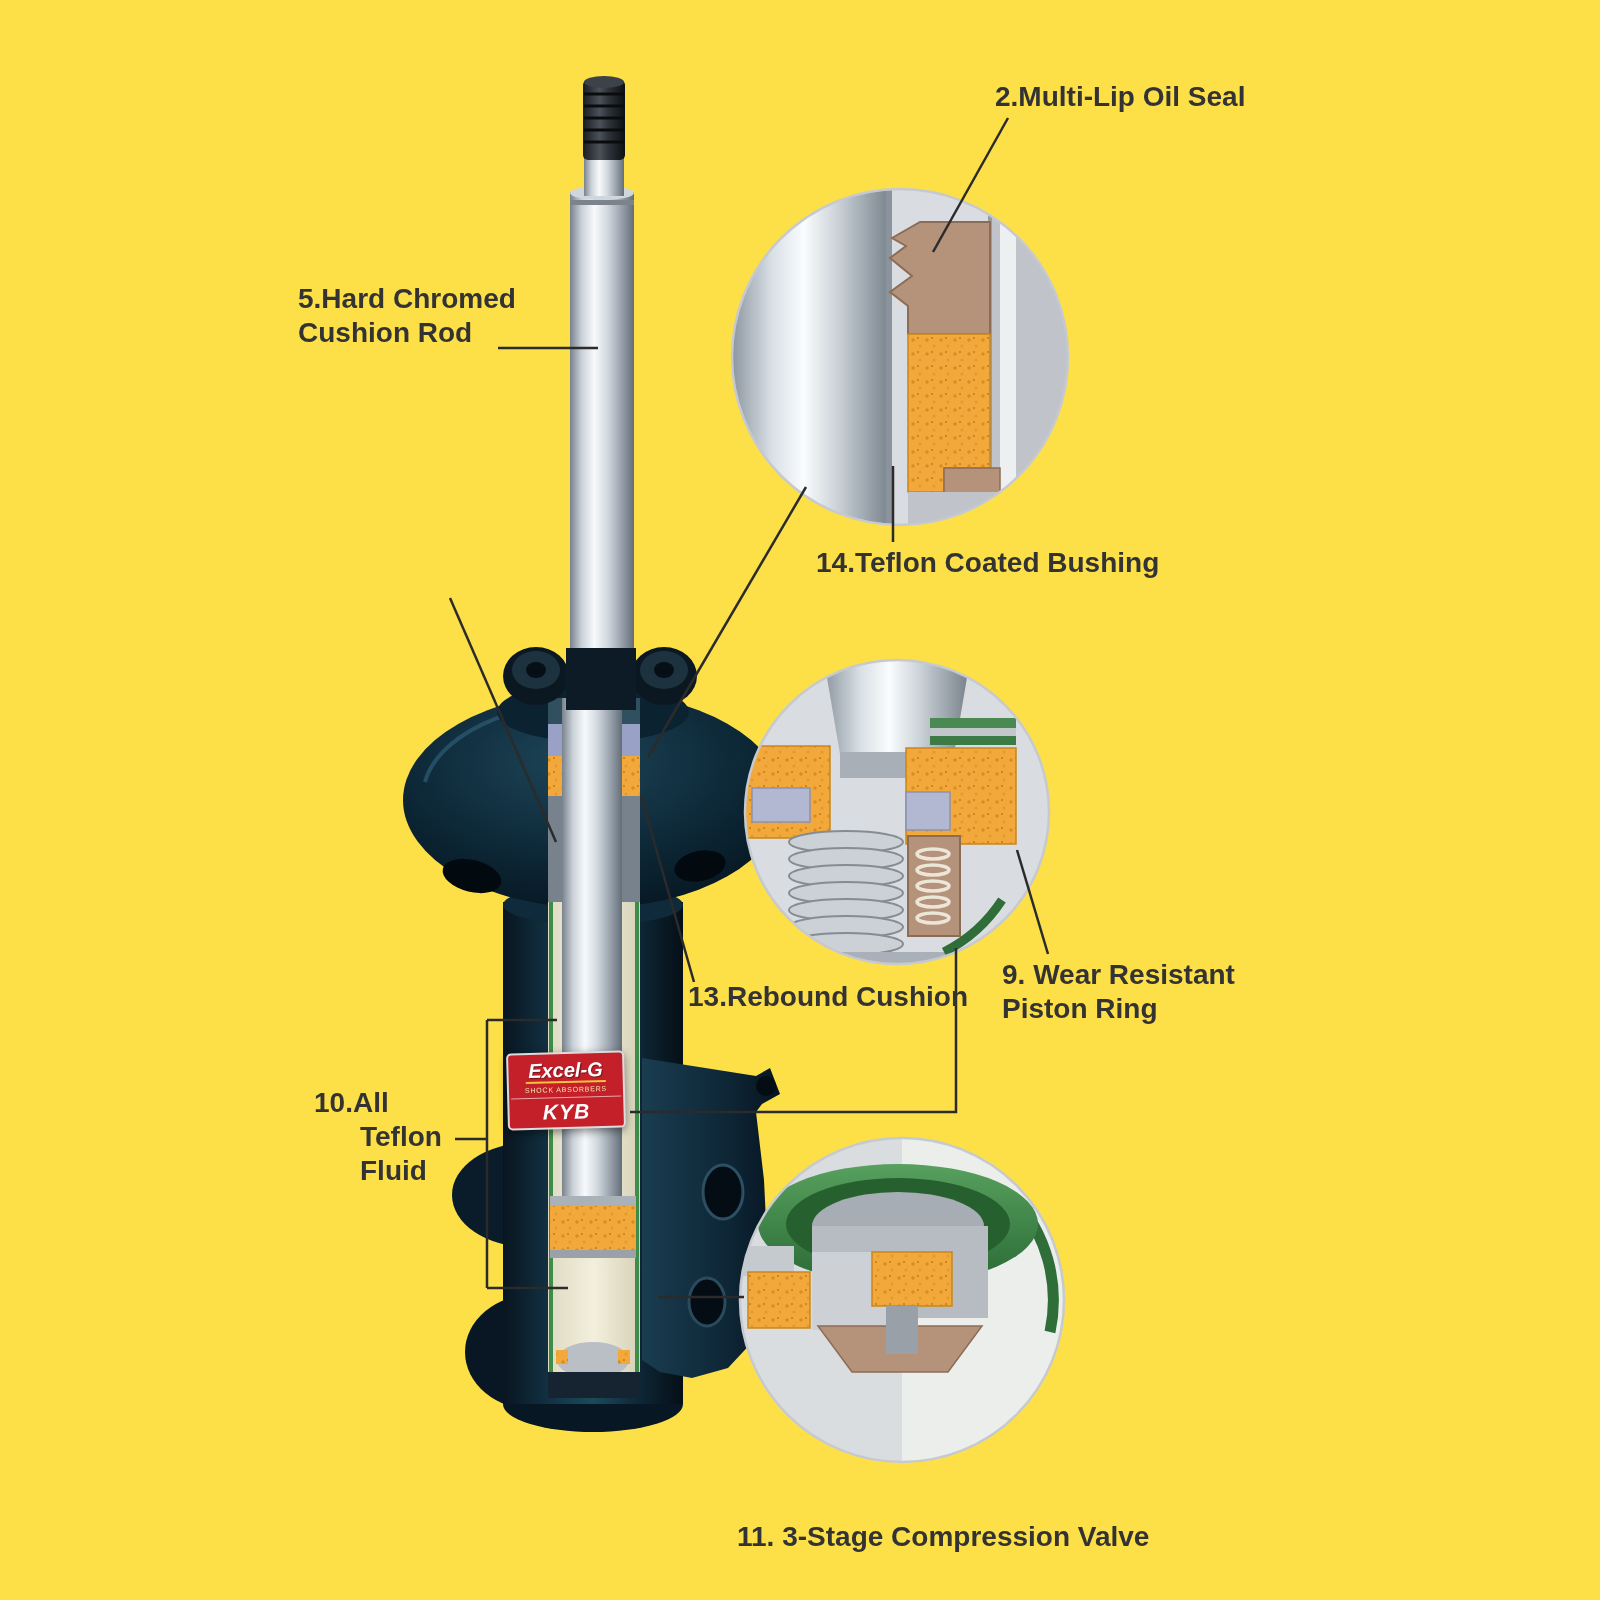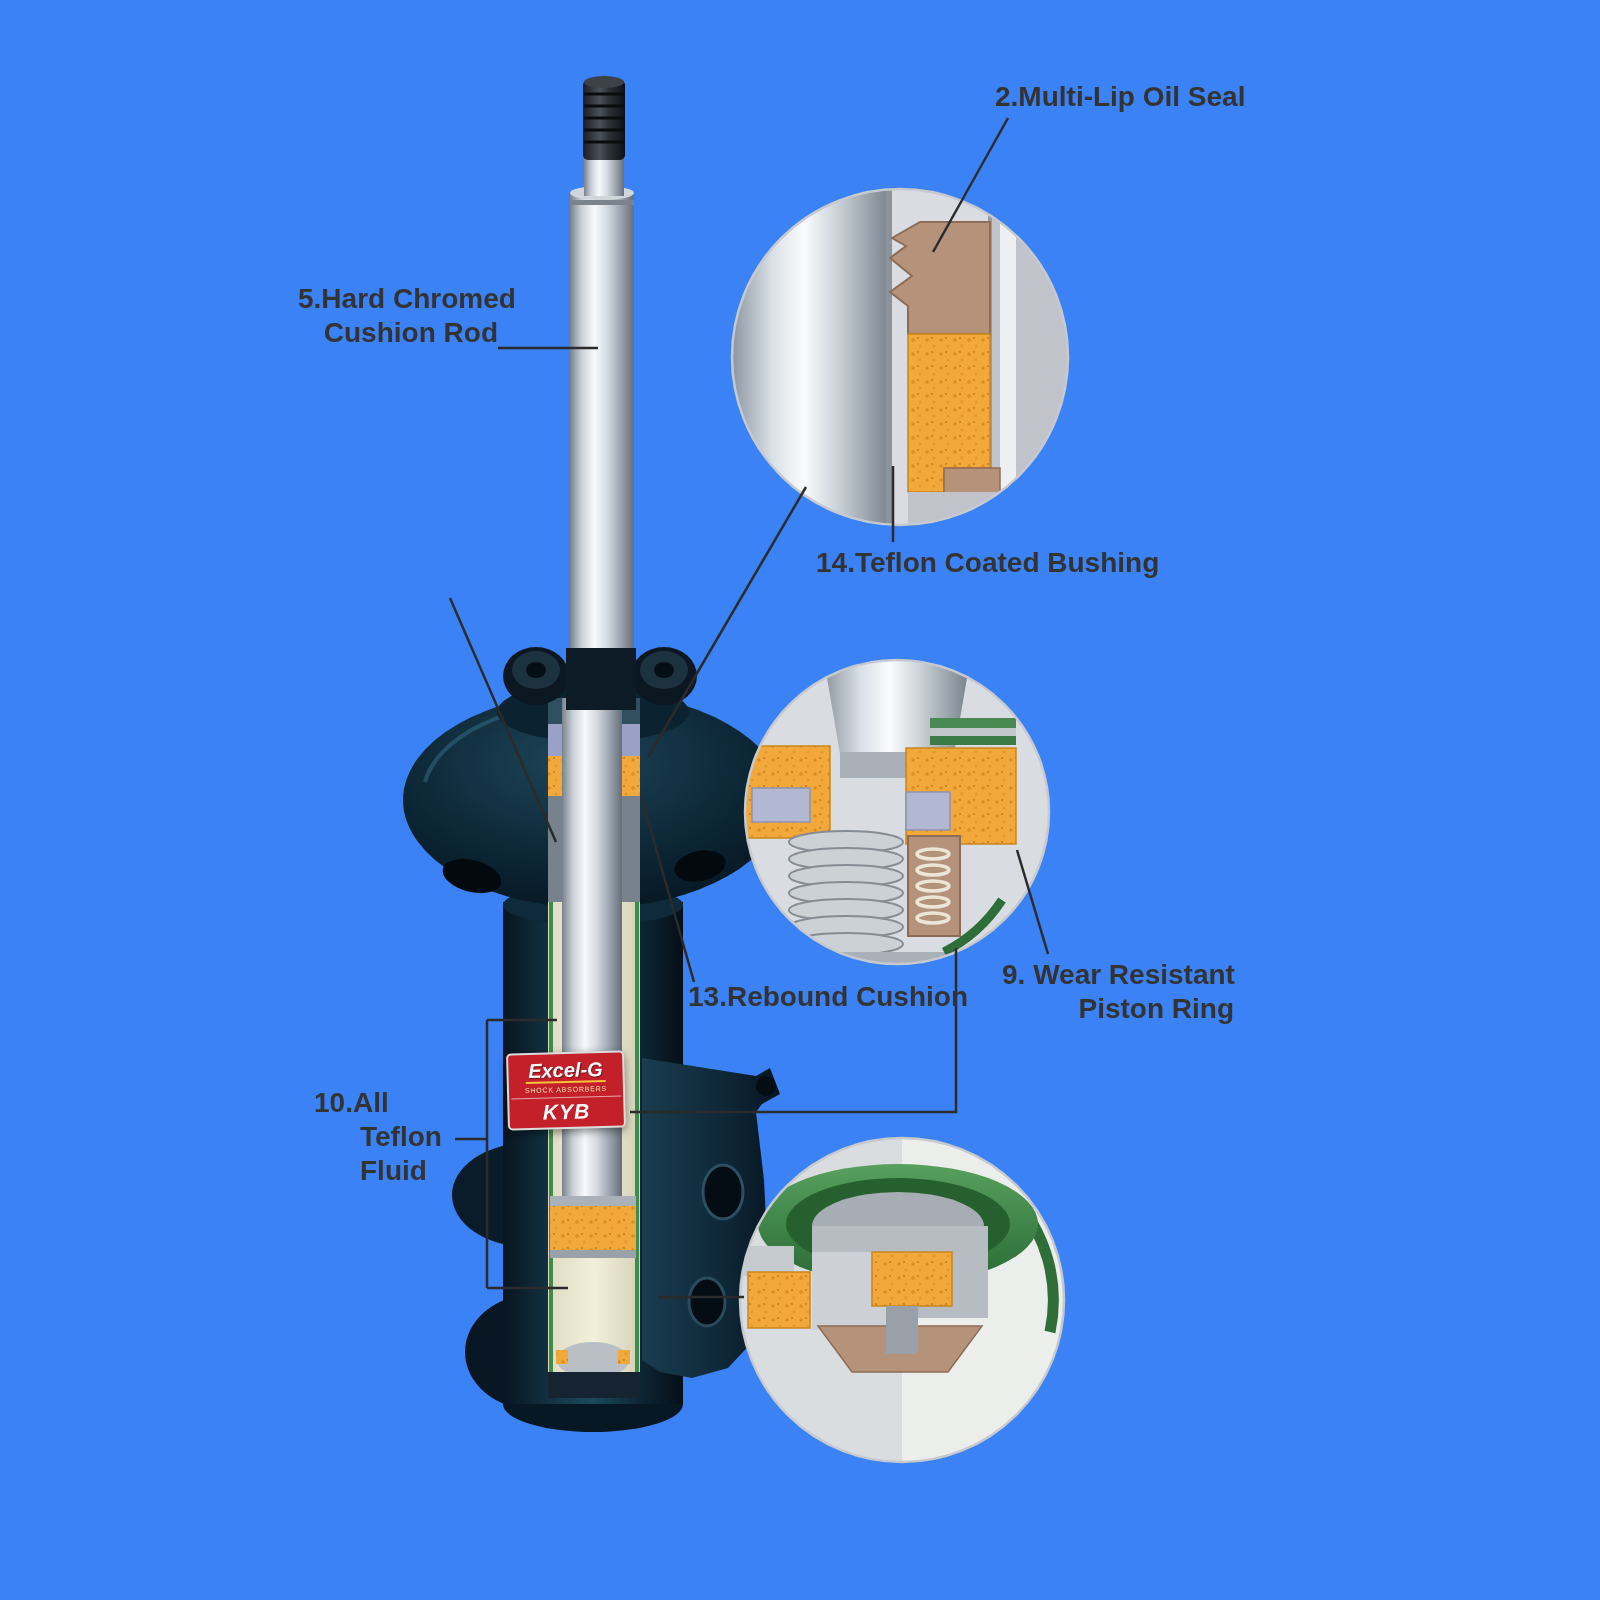--- a/index.html
+++ b/index.html
@@ -1,22 +1,22 @@
 <!DOCTYPE html>
 <html><head>
 <meta charset="utf-8">
 <style>
   *{margin:0;padding:0;box-sizing:border-box}
   html,body{background:#fff}
-  .stage{position:relative;width:1600px;height:1600px;background:#3b82f6;overflow:hidden;
+  .stage{position:relative;width:1600px;height:1600px;background:#fde047;overflow:hidden;
          font-family:"Liberation Sans",sans-serif}
   .stage svg{position:absolute;left:0;top:0}
   .label{position:absolute;font-weight:700;font-size:28px;line-height:34px;color:#333}
   .label div{white-space:nowrap}
-  .center{text-align:right}
+  .center{text-align:left}
   .indent{padding-left:46px}
   .badge{position:absolute;left:507px;top:1052px;width:118px;background:#c4202a;
          border:2px solid #dcdcdc;border-radius:5px;color:#fff;text-align:center;
          padding:5px 2px 4px;transform:rotate(-1.5deg);box-shadow:0 3px 8px rgba(0,0,0,.45)}
   .badge-product{font-style:italic;font-weight:700;font-size:20px;line-height:22px;
          text-shadow:1px 1px 1px rgba(0,0,0,.4);border-bottom:2px solid #f5c23c;
          display:inline-block;padding:0 3px}
   .badge-sub{font-size:7px;letter-spacing:.8px;color:#f7e7ae;line-height:10px;margin-top:2px;
          white-space:nowrap;overflow:hidden}
   .badge-brand{margin-top:2px;font-weight:700;font-style:italic;font-size:21px;line-height:23px;
@@ -269,20 +269,23 @@
   <div>9. Wear Resistant</div>
   <div>Piston Ring</div>
 </div>
 
 <div class="label" style="left:314px;top:1086px">
   <div>10.All</div>
   <div class="indent">Teflon</div>
   <div class="indent">Fluid</div>
 </div>
 
+<div class="label" style="left:737px;top:1520px">
+  <div>11. 3-Stage Compression Valve</div>
+</div>
 
 <div class="badge">
   <div class="badge-product">Excel-G</div>
   <div class="badge-sub">SHOCK ABSORBERS</div>
   <div class="badge-brand">KYB</div>
 </div>
 
 </div>
 
 </body></html>

